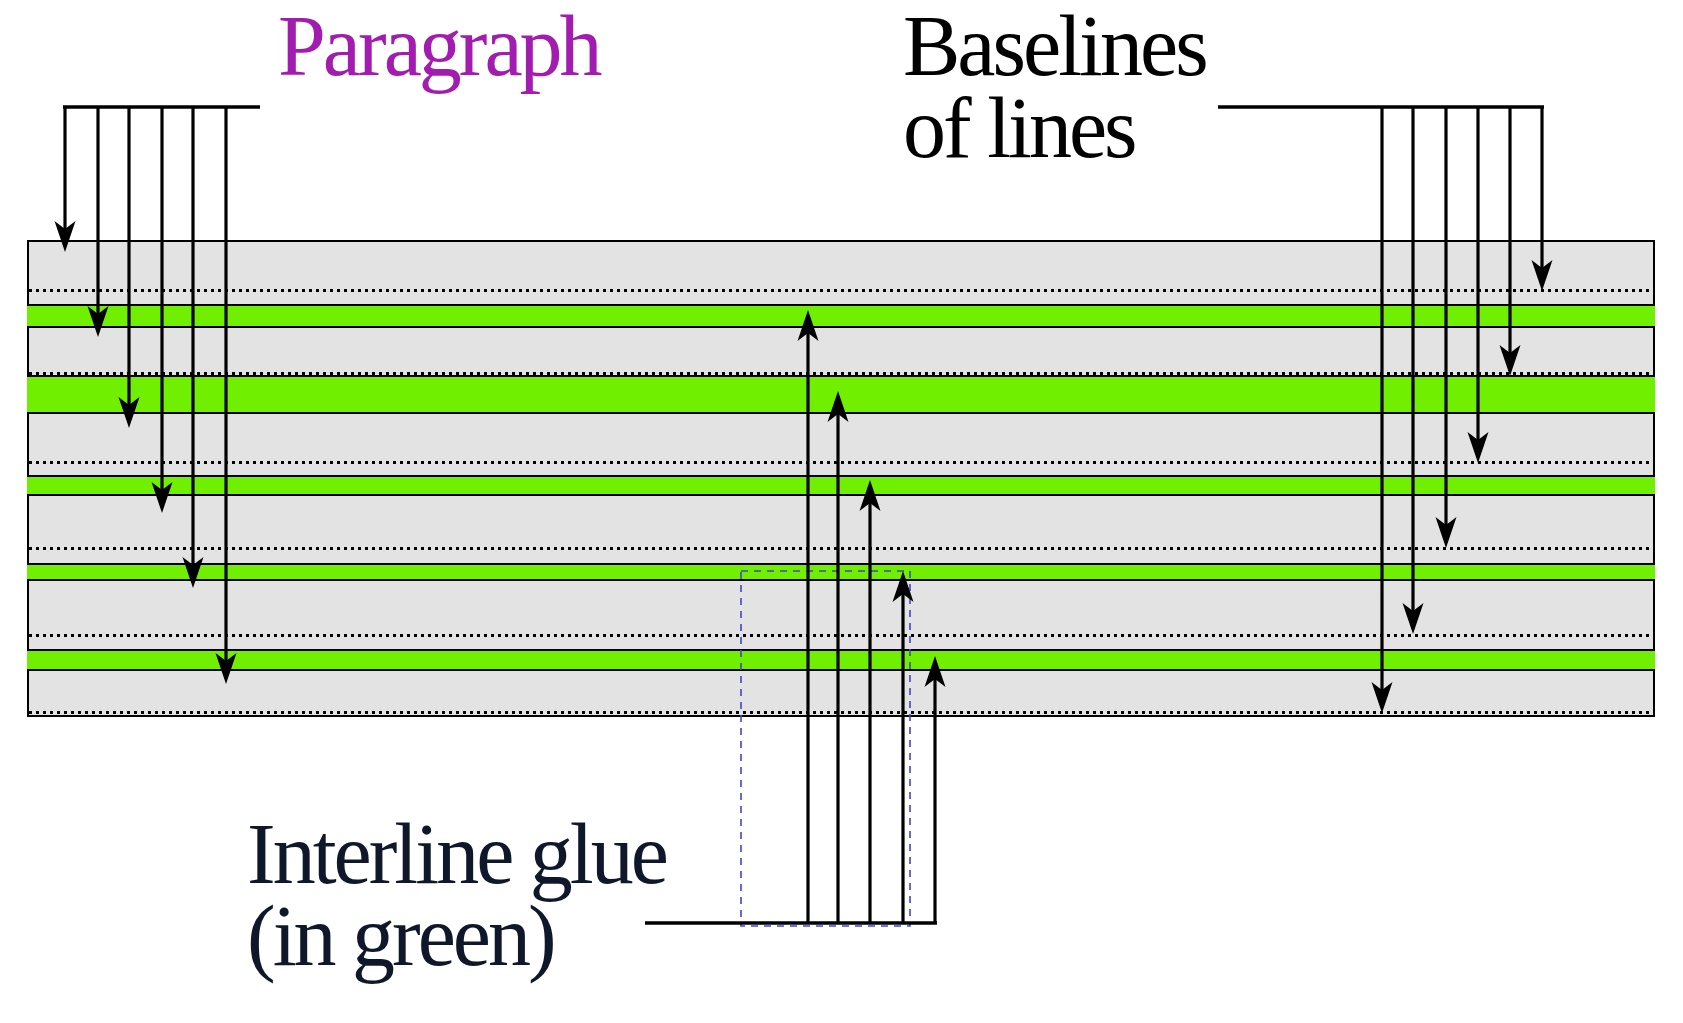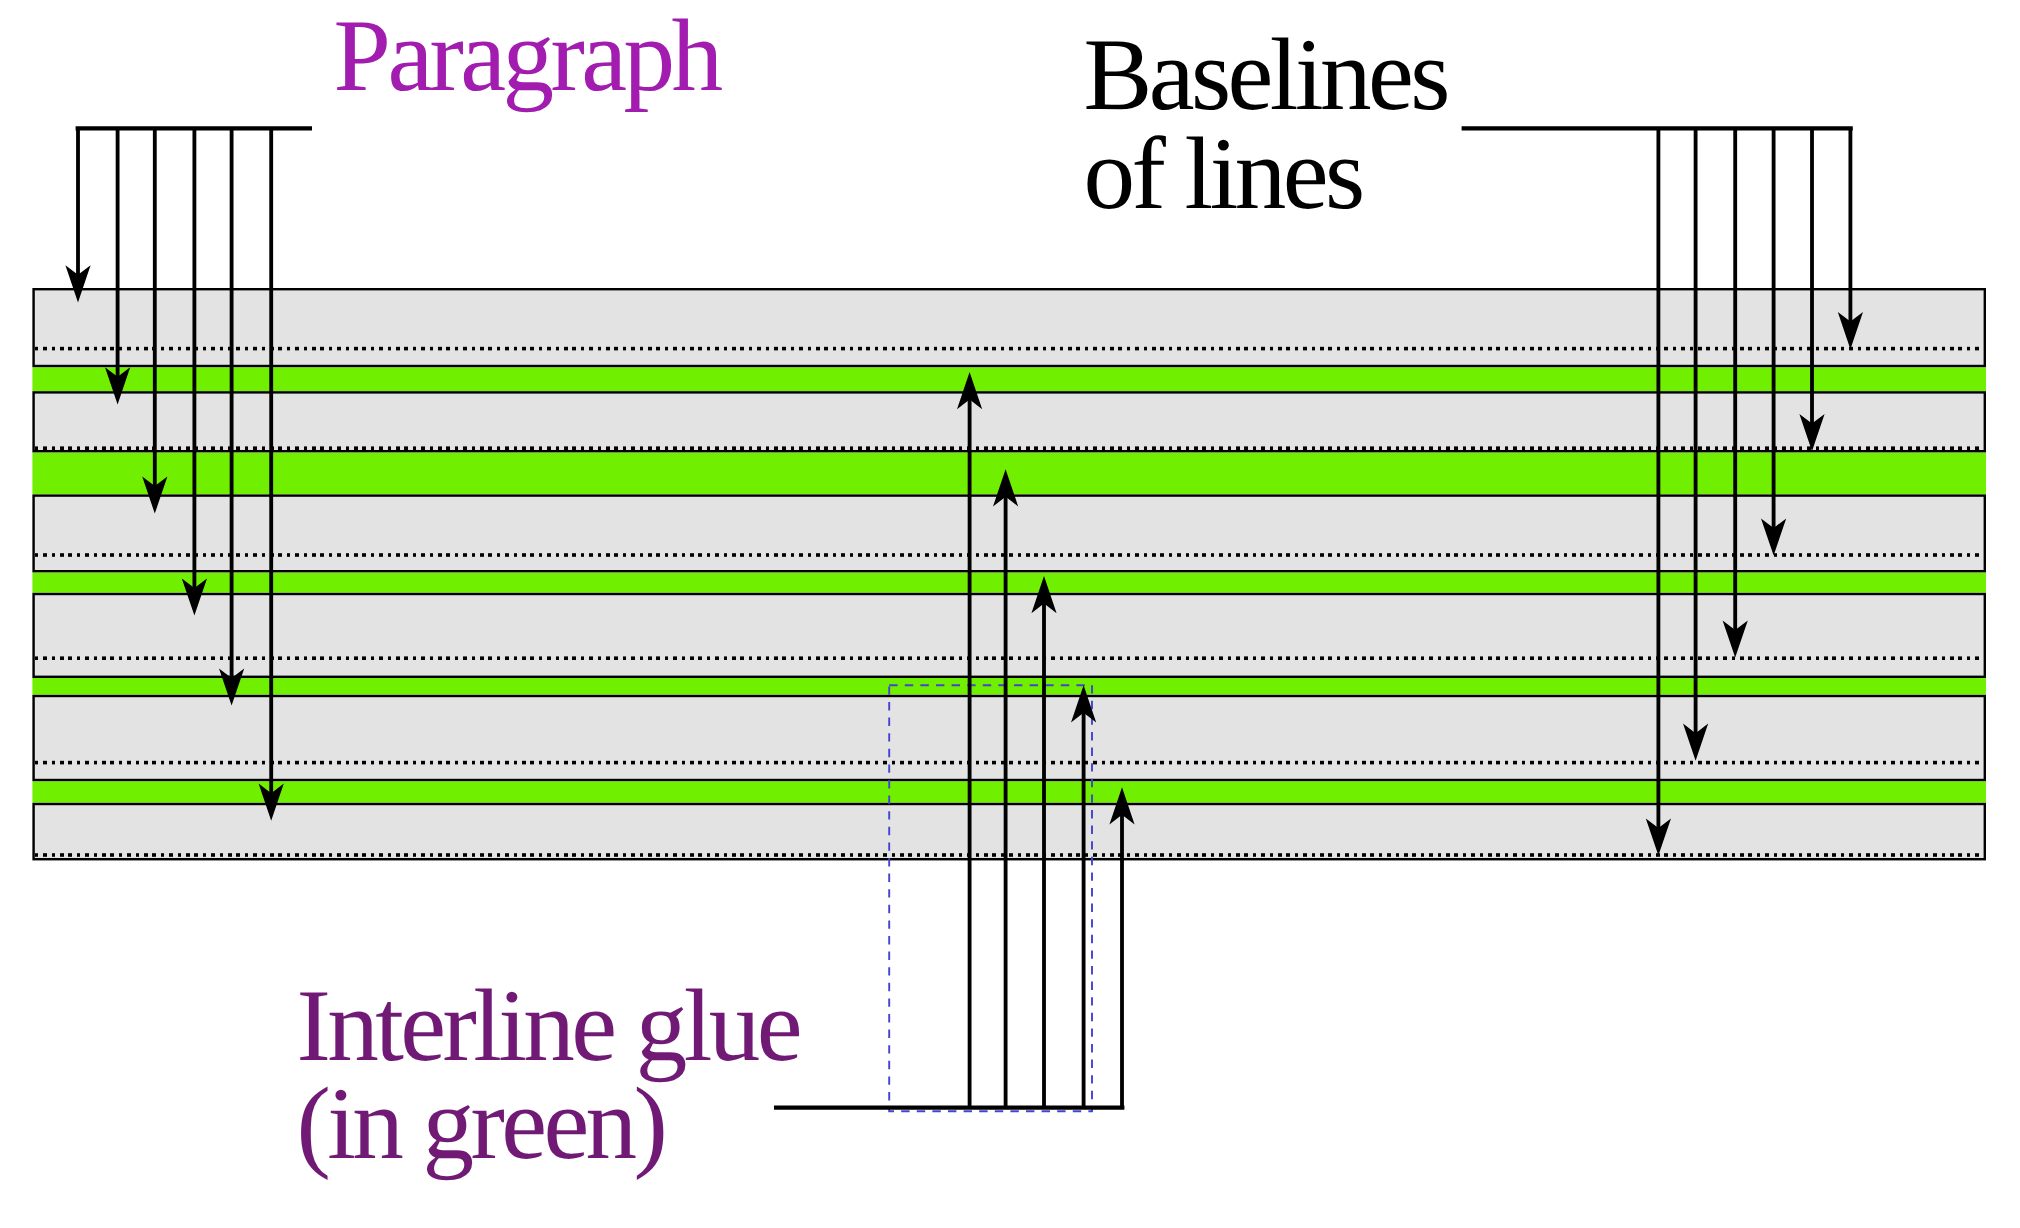--- a/index.html
+++ b/index.html
@@ -16,26 +16,26 @@
 </style>
 </head>
 <body style="background: rgb(255, 255, 255);">
 
 <div class="stage">
 
   <div class="label" style="left: 278px; top: 5px; color: #a21caf;">
     <div>Paragraph</div>
   </div>
 
-  <div class="label" style="left: 903px; top: 5px; color: rgb(0, 0, 0); margin-top: 16px;">
+  <div class="label" style="left: 903px; top: 5px; color: rgb(0, 0, 0);">
     <div>Baselines</div>
     <div>of lines</div>
   </div>
 
-  <div class="label" style="left: 247px; top: 813px; color: #701a75;">
+  <div class="label" style="left: 247px; top: 813px; color: #0f172a;">
     <div>Interline glue</div>
     <div>(in green)</div>
   </div>
 
   <div id="bands">
       <div class="glue" style="left: 27px; top: 306px; width: 1628px; height: 20px; background: rgb(112, 240, 0);"></div>
       <div class="glue" style="left: 27px; top: 377px; width: 1628px; height: 35px; background: rgb(112, 240, 0);"></div>
       <div class="glue" style="left: 27px; top: 477px; width: 1628px; height: 17px; background: rgb(112, 240, 0);"></div>
       <div class="glue" style="left: 27px; top: 565px; width: 1628px; height: 14px; background: rgb(112, 240, 0);"></div>
       <div class="glue" style="left: 27px; top: 651px; width: 1628px; height: 18px; background: rgb(112, 240, 0);"></div>

